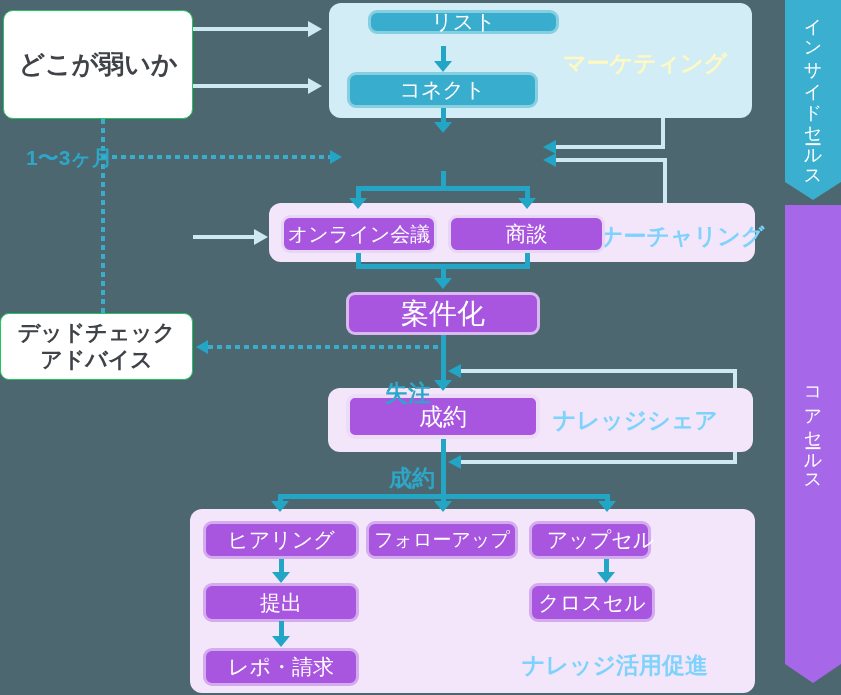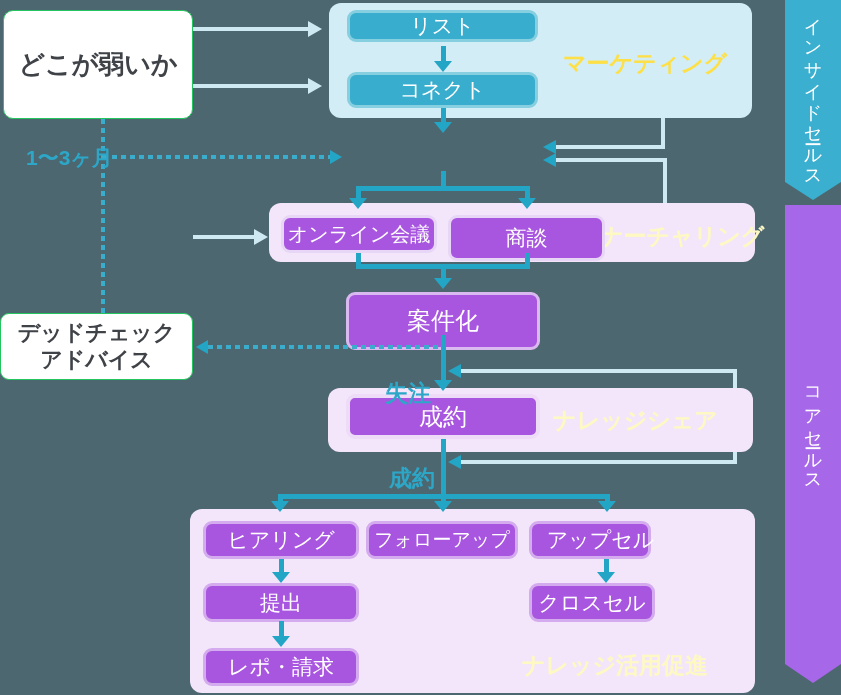--- a/index.html
+++ b/index.html
@@ -11,22 +11,22 @@
   .c-blue{background:#d3edf6;}
   .c-lav{background:#f4e6fa;}
   
   .box{display:flex;align-items:center;justify-content:center;color:#fff;font-weight:500;
        border-radius:9px;z-index:4;white-space:nowrap;}
   .tbox{background:#38adcd;border:3px solid #85cfe1;font-size:21px;}
   .pbox{background:#a855e0;border:3px solid #d4abee;font-size:21px;}
   .wbox{background:#ffffff;border:1px solid #22c55e;color:#3f4247;font-weight:600;z-index:5;}
   
   .clabel{font-size:23px;font-weight:600;z-index:4;text-align:center;white-space:nowrap;}
-  .teal-label{color:#fde047;}
-  .purple-label{color:#fef9c3;}
+  .teal-label{color:#fef9c3;}
+  .purple-label{color:#7dd3fc;}
   .flow-label{color:#2da7c8;font-size:23px;font-weight:700;z-index:6;white-space:nowrap;}
   
   .ln{z-index:5;}
   .ln.back{z-index:1;}
   .teal-fill{background:#23a5c6;}
   .pale-fill{background:#cfe9f3;}
   .dashv{background:repeating-linear-gradient(180deg,#3aadcc 0 5px,transparent 5px 9px);z-index:1;}
   .dashh{background:repeating-linear-gradient(90deg,#3aadcc 0 5px,transparent 5px 9px);z-index:5;}
   .hd{width:0;height:0;z-index:6;}
   .hd-down{border-left:9px solid transparent;border-right:9px solid transparent;border-top:11px solid #23a5c6;}
@@ -57,27 +57,27 @@
   <div class="abs clabel purple-label" style="left:600px;top:221px;width:155px;">ナーチャリング</div>
   <div class="abs clabel purple-label" style="left:553px;top:405px;width:165px;">ナレッジシェア</div>
   <div class="abs clabel purple-label" style="left:520px;top:650px;width:190px;">ナレッジ活用促進</div>
 
   <div class="abs box wbox" style="left:3px;top:10px;width:190px;height:109px;font-size:26px;border-radius:10px;">どこが弱いか</div>
   <div class="abs box wbox" style="left:0px;top:313px;width:193px;height:67px;font-size:22px;flex-direction:column;line-height:1.22;">
     <span>デッドチェック</span>
     <span>アドバイス</span>
   </div>
 
-  <div class="abs box tbox" style="left:347px;top:10px;width:191px;height:32px;">リスト</div>
+  <div class="abs box tbox" style="left:368px;top:10px;width:191px;height:24px;">リスト</div>
   <div class="abs box tbox" style="left:347px;top:72px;width:191px;height:36px;">コネクト</div>
 
   <div class="abs box pbox" style="left:281px;top:215px;width:156px;height:38px;border-color:#e8d6f6;font-size:20px;">オンライン会議</div>
-  <div class="abs box pbox" style="left:448px;top:215px;width:157px;height:46px;border-color:#e8d6f6;">商談</div>
+  <div class="abs box pbox" style="left:448px;top:215px;width:157px;height:38px;border-color:#e8d6f6;">商談</div>
 
-  <div class="abs box pbox" style="left:346px;top:292px;width:194px;height:58px;border-color:#d9b9f0;font-size:24px;">案件化</div>
+  <div class="abs box pbox" style="left:346px;top:292px;width:194px;height:43px;border-color:#d9b9f0;font-size:28px;">案件化</div>
   <div class="abs box pbox" style="left:346px;top:394px;width:194px;height:45px;border-color:#eddbf8;border-width:4px;font-size:24px;">成約</div>
 
   <div class="abs box pbox" style="left:203px;top:521px;width:156px;height:38px;">ヒアリング</div>
   <div class="abs box pbox" style="left:366px;top:521px;width:152px;height:38px;font-size:19px;">フォローアップ</div>
   <div class="abs box pbox" style="left:529px;top:521px;width:122px;height:38px;padding-left:21px;">アップセル</div>
   <div class="abs box pbox" style="left:203px;top:583px;width:156px;height:39px;">提出</div>
   <div class="abs box pbox" style="left:529px;top:583px;width:126px;height:39px;">クロスセル</div>
   <div class="abs box pbox" style="left:203px;top:648px;width:156px;height:38px;">レポ・請求</div>
 
   <div class="abs flow-label" style="left:26px;top:144px;font-size:21px;">1〜3ヶ月</div>

